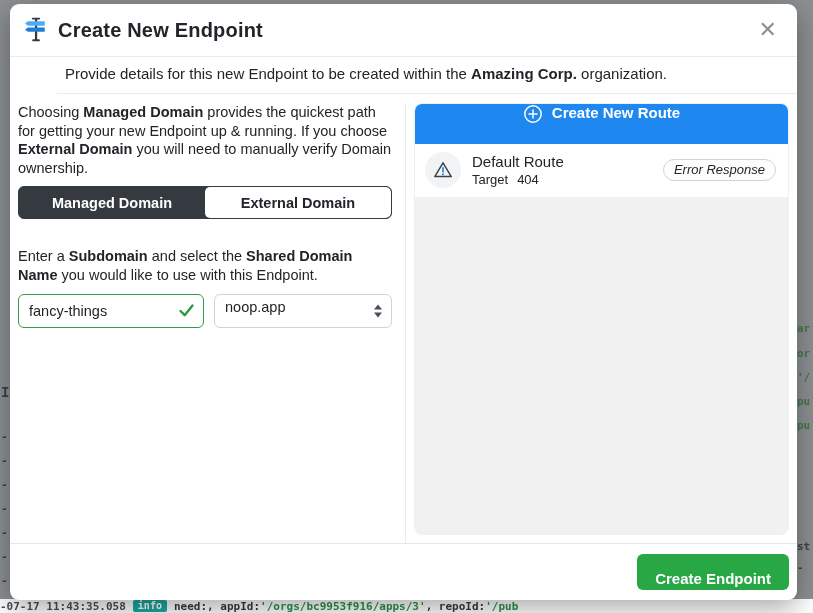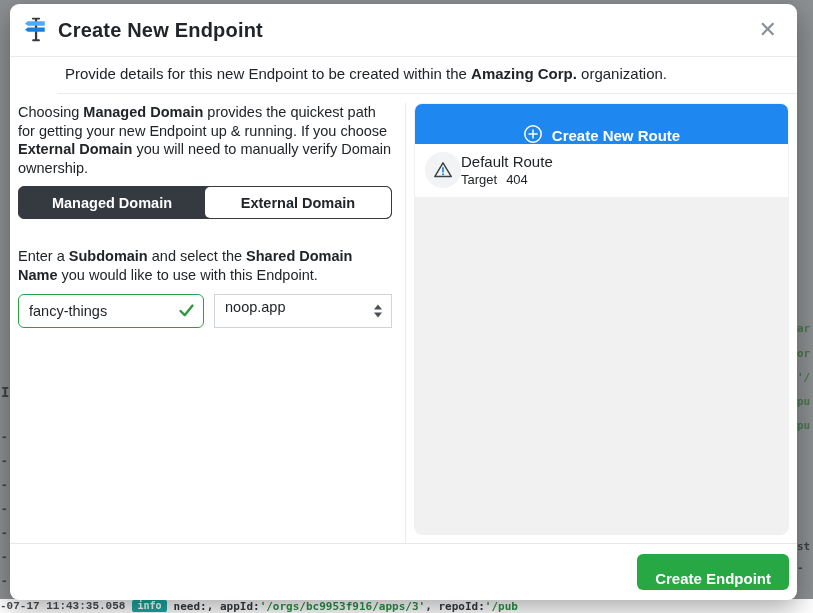--- a/index.html
+++ b/index.html
@@ -9,21 +9,21 @@
   
   .backdrop { position: absolute; inset: 0; background: #8d9092; }
   .frag { position: absolute; font-family: "DejaVu Sans Mono", monospace; font-size: 11px; font-weight: bold; white-space: nowrap; }
   .frag.green { color: #47774e; }
   .frag.dark  { color: #3c4145; }
 
   
   .terminal-line { position: absolute; left: 0; top: 599px; width: 813px; height: 14px;
     background: #ffffff; display: flex; align-items: center; white-space: nowrap; overflow: hidden;
     font-family: "DejaVu Sans Mono", monospace; font-size: 11px; }
-  .terminal-line .ts { color: #4a4f54; font-weight: bold; font-family: Liberation Mono, monospace; }
+  .terminal-line .ts { color: #4a4f54; font-weight: bold; }
   .terminal-line .lvl { background: #1ba8a0; color: #ffffff; font-size: 10px; font-weight: bold;
     padding: 0 5px; border-radius: 2px; margin: 0 7px; line-height: 12px; }
   .terminal-line .tk-dark { color: #343a40; font-weight: bold; }
   .terminal-line .tk-green { color: #2b9348; font-weight: bold; }
 
   
   .modal { position: absolute; left: 10px; top: 4px; width: 787px; height: 596px;
     background: #ffffff; border-radius: 9px; box-shadow: 0 8px 28px rgba(0,0,0,.35);
     display: flex; flex-direction: column; overflow: hidden; color: #212529; }
 
@@ -50,36 +50,36 @@
   .seg.active { color: #ffffff; background: transparent; }
   .seg.inactive { color: #212529; background: #ffffff; border-radius: 5px; }
   .para2 { margin-top: 28px; }
   .field-row { margin-top: 10px; display: flex; gap: 10px; }
   .input-wrap { position: relative; width: 186px; flex: 0 0 auto; }
   .subdomain-input { width: 100%; height: 34px; border: 1.5px solid #2f9e44; border-radius: 6px;
     padding: 0 30px 0 10px; font-size: 14.5px; color: #212529; outline: none;
     font-family: "Liberation Sans", sans-serif; }
   .valid-check { position: absolute; right: 9px; top: 8px; width: 17px; height: 17px; }
   .select-wrap { position: relative; flex: 1 1 auto; }
-  .domain-select { width: 100%; height: 34px; border: 1px solid #ced4da; border-radius: 0;
+  .domain-select { width: 100%; height: 34px; border: 1px solid #ced4da; border-radius: 6px;
     padding: 0 26px 8px 10px; font-size: 14.5px; color: #212529; background: #ffffff;
     appearance: none; -webkit-appearance: none; outline: none; font-family: "Liberation Sans", sans-serif; }
   .select-arrows { position: absolute; right: 8px; top: 9px; pointer-events: none; }
 
   
   .right-col { flex: 1 1 auto; margin-left: 8px; margin-bottom: 8px; display: flex; flex-direction: column;
     border-radius: 8px; overflow: hidden; border: 1px solid #eef0f1; min-height: 0; }
   .create-route-btn { height: 40px; background: #1e87f0; color: #ffffff; border: none;
-    display: flex; align-items: flex-end; justify-content: center; gap: 9px;
+    display: flex; align-items: flex-start; justify-content: center; gap: 9px;
     font-size: 15px; font-weight: 600; cursor: pointer; flex: 0 0 auto;
     font-family: "Liberation Sans", sans-serif; }
   .route-row { background: #ffffff; display: flex; align-items: center; padding: 8px 12px 9px 10px; flex: 0 0 auto; }
   .route-icon-circle { width: 36px; height: 36px; border-radius: 50%; background: #f1f3f5;
     display: flex; align-items: center; justify-content: center; flex: 0 0 auto; }
-  .route-texts { }
+  .route-texts { margin-left: 11px; }
   .route-name { font-size: 15px; }
   .route-target { font-size: 13px; margin-top: 2px; }
   .route-target .tlabel { font-weight: normal; margin-right: 9px; }
   .route-badge { margin-left: auto; font-size: 13px; font-style: italic; color: #212529;
     border: 1px solid #ced4da; border-radius: 12px; padding: 2px 10px 3px; background: #fdfdfd; }
   .routes-empty { flex: 1 1 auto; background: #f1f1f2; }
 
   .modal-footer { flex: 0 0 auto; height: 57px; border-top: 1px solid #e4e6e8;
     display: flex; align-items: center; justify-content: flex-end; padding: 0 8px; }
   .create-endpoint-btn { background: #28a745; color: #ffffff; border: none; border-radius: 6px;
@@ -185,20 +185,21 @@
             <line x1="12" y1="9.6" x2="12" y2="13.8" stroke="#228be6" stroke-width="1.9" stroke-linecap="round"></line>
             <circle cx="12" cy="16.6" r="1.15" fill="#228be6"></circle>
           </svg>
         </div>
         <div class="route-texts">
           <div class="route-name">Default Route</div>
           <div class="route-target">
             <span class="tlabel">Target</span><span>404</span>
           </div>
         </div>
+        <span class="route-badge">Error Response</span>
       </div>
 
       <div class="routes-empty"></div>
     </div>
   </div>
 
   <div class="modal-footer">
     <button class="create-endpoint-btn">Create Endpoint</button>
   </div>
 </div>

